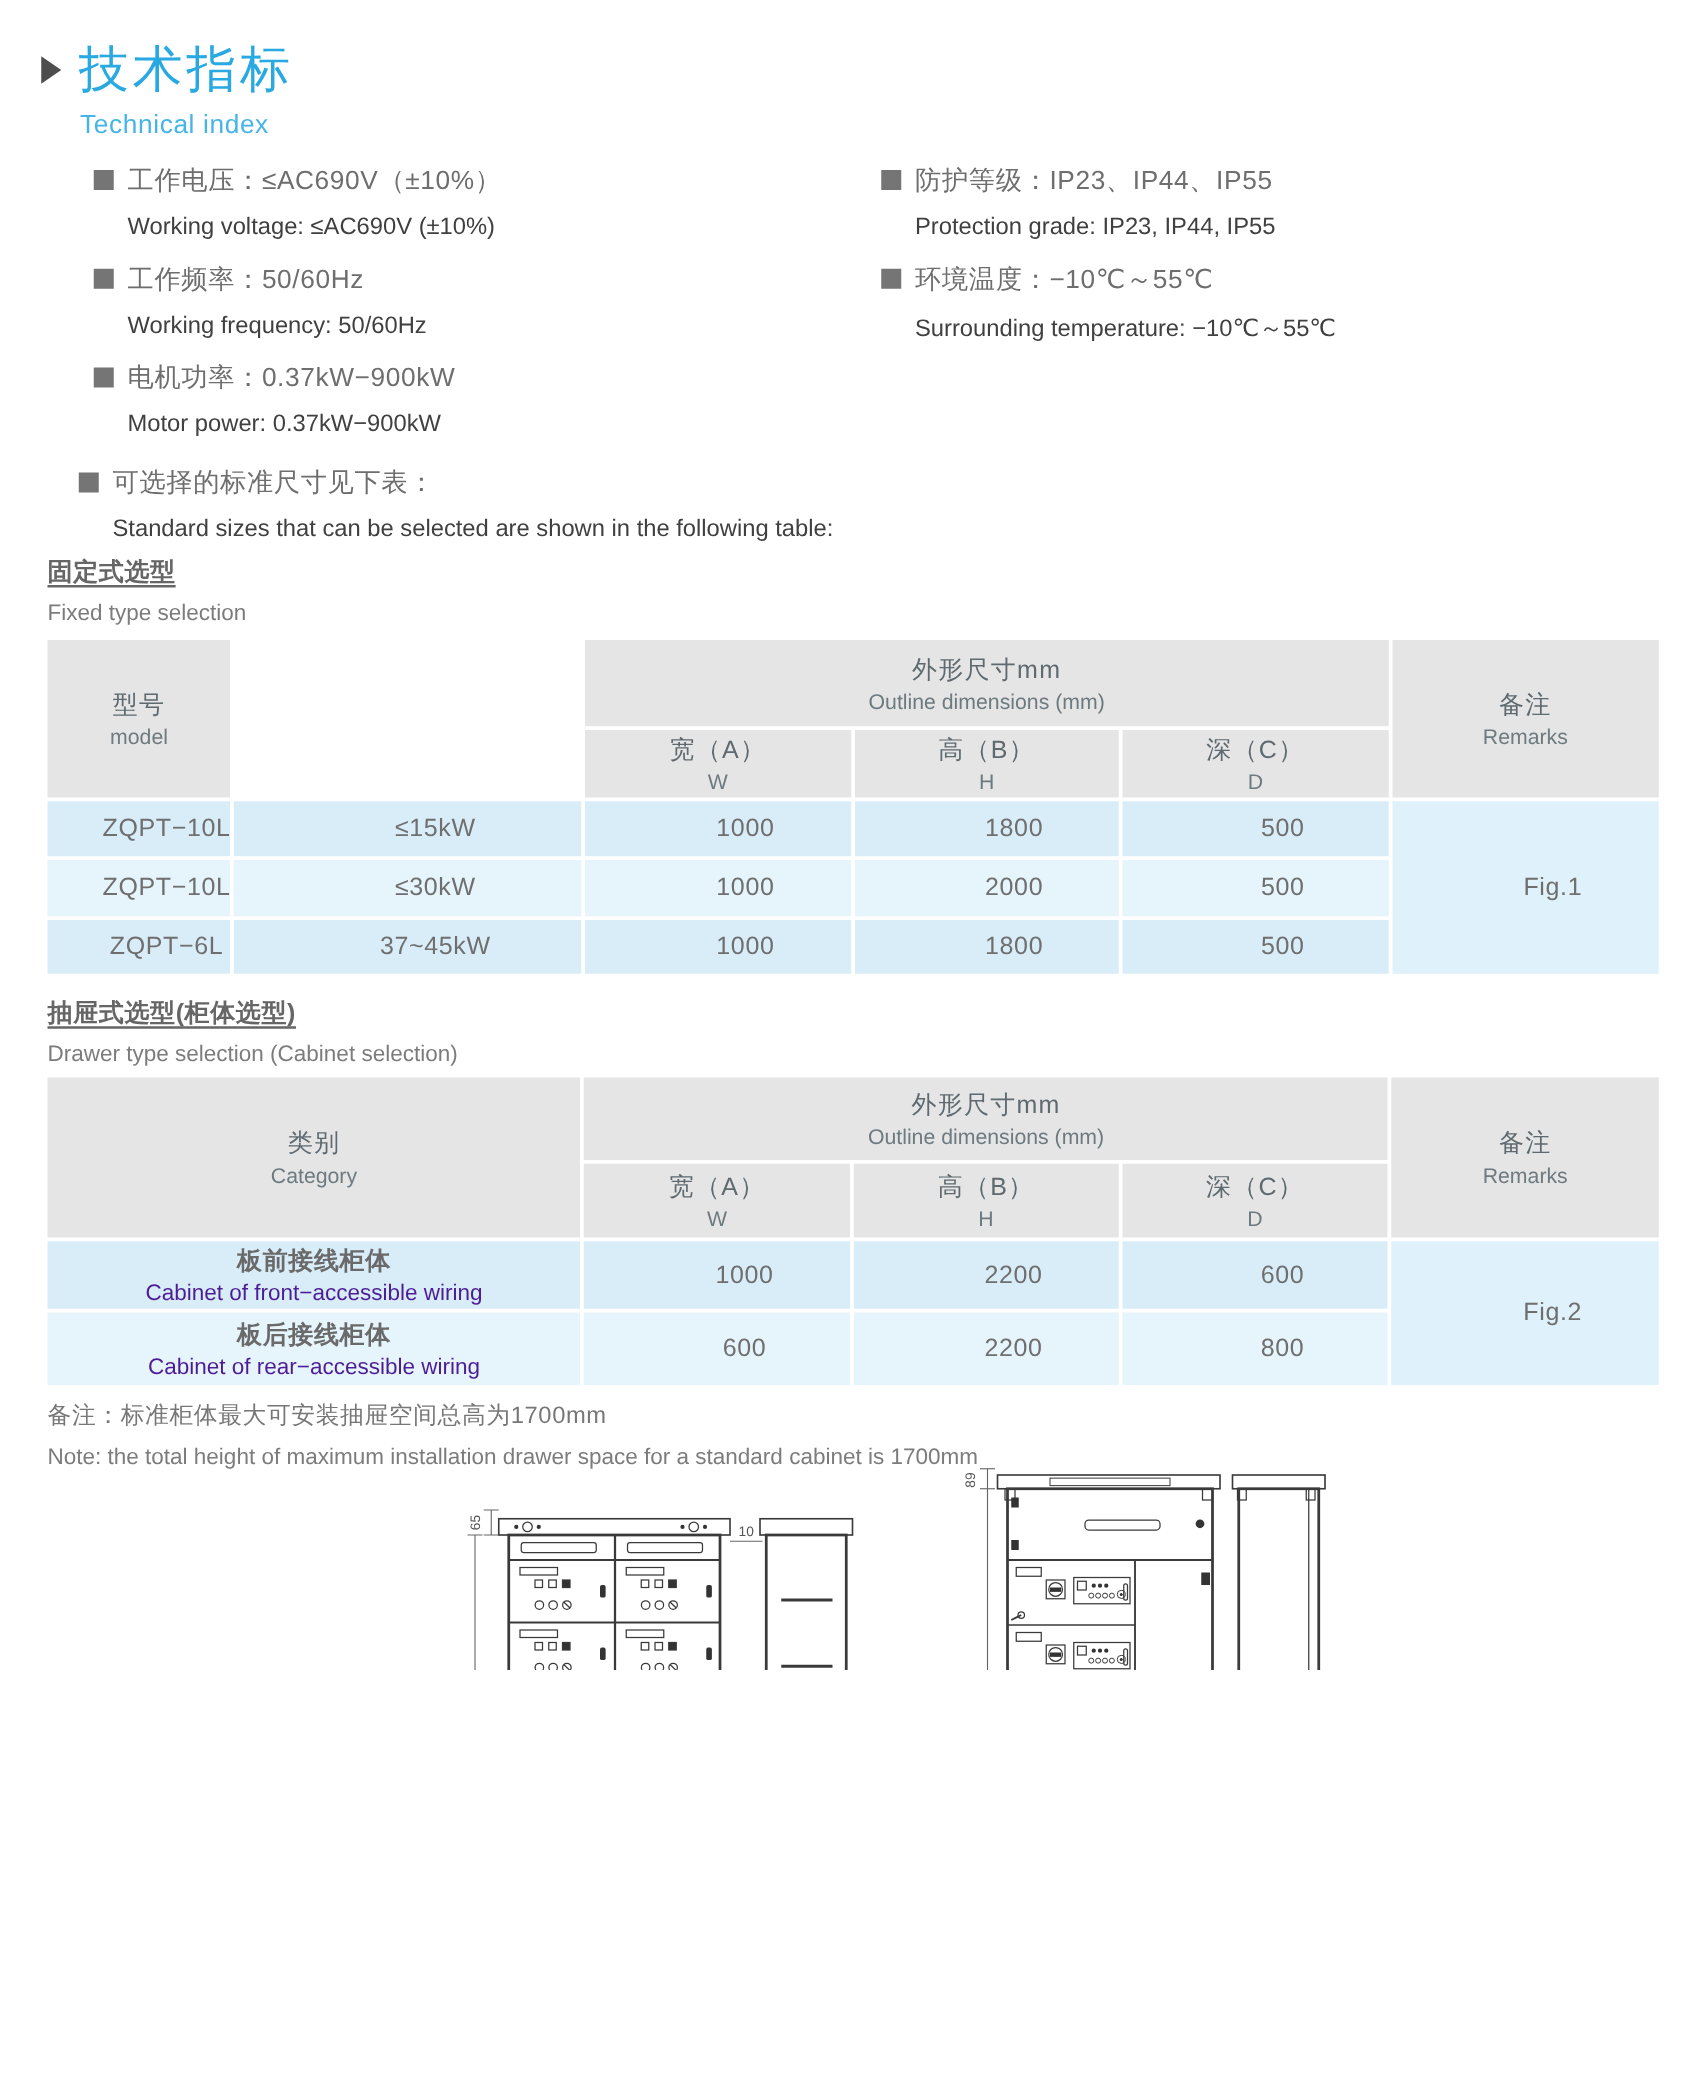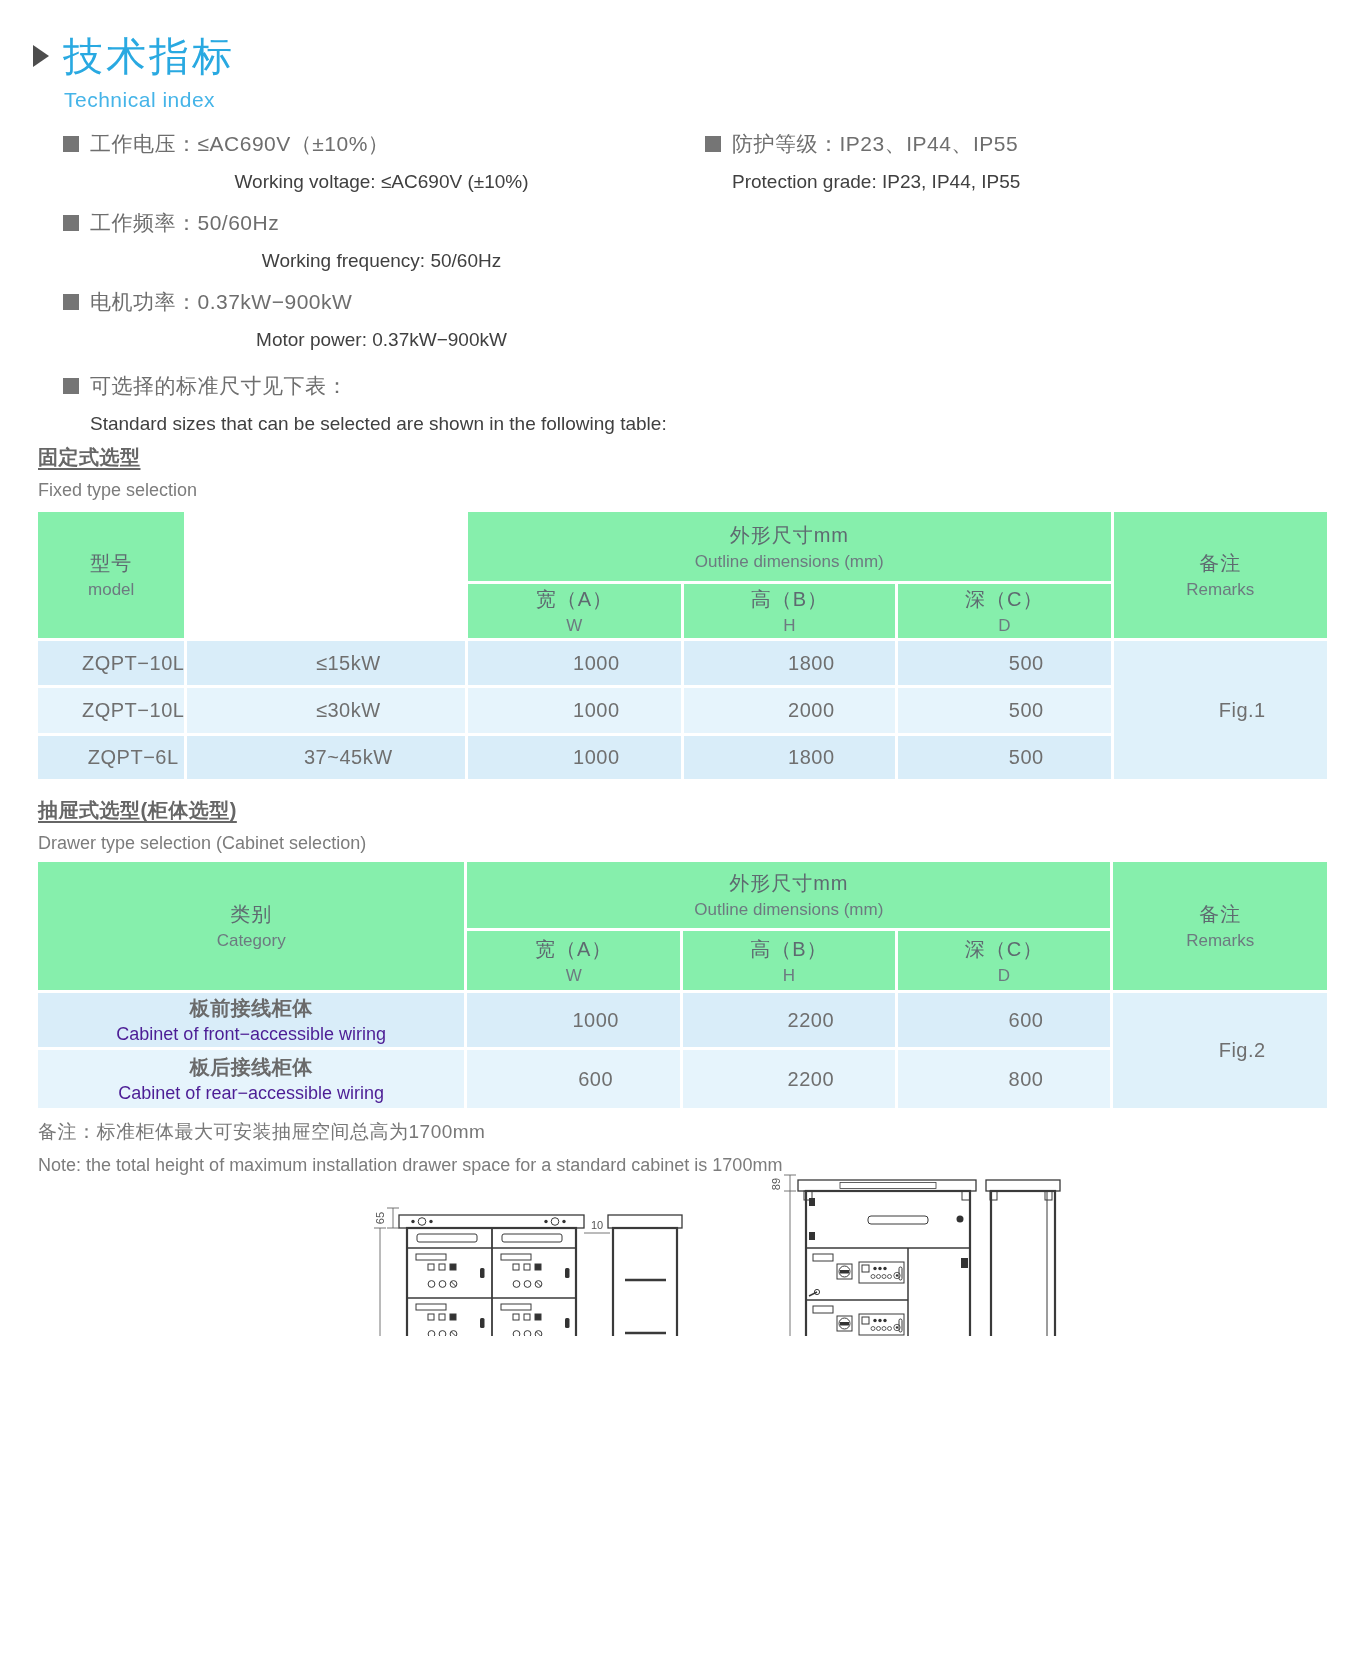--- a/index.html
+++ b/index.html
@@ -7,21 +7,21 @@
         font-family:"Liberation Sans","DejaVu Sans",sans-serif;}
 
   
   .title-row{position:absolute;left:33px;top:36px;display:flex;align-items:center;}
   .arrow{width:0;height:0;border-left:16px solid #4d4d4d;border-top:11px solid transparent;
          border-bottom:11px solid transparent;margin-right:14px;}
   .h1{font-size:40px;color:#29a9e1;letter-spacing:3px;line-height:1;}
   .h2{position:absolute;left:64px;top:88px;font-size:21px;color:#45b4e8;letter-spacing:.5px;}
 
   
-  .col-l{position:absolute;left:63px;top:130px;width:610px;text-align:center;}
+  .col-l{position:absolute;left:75px;top:130px;width:610px;}
   .col-r{position:absolute;left:705px;top:130px;width:600px;}
   .spec{margin-bottom:15px;}
   .spec .zh{font-size:21px;color:#6e6e6e;display:flex;align-items:center;letter-spacing:.5px;margin-bottom:13px;}
   .sq{display:inline-block;width:16px;height:16px;background:#757575;margin-right:11px;flex:none;}
   .spec .en{font-size:19px;color:#404040;padding-left:27px;margin-bottom:16px;}
   .spec-more{position:absolute;left:63px;top:372px;}
 
   
   .sec-title{position:absolute;left:38px;}
   .sec-title .zh{font-size:20px;color:#666;text-decoration:underline;text-underline-offset:4px;
@@ -29,21 +29,21 @@
   .sec-title .en{font-size:18px;color:#7c7c7c;}
   #sec1{top:444px;} #sec2{top:797px;}
 
   
   .tbl{position:absolute;left:38px;width:1289px;display:grid;gap:3px;background:#fff;}
   #tbl1{top:512px;grid-template-columns:148fr 281fr 215fr 214fr 215fr 216fr;
         grid-template-rows:69px 54px 44px 45px 43px;}
   #tbl2{top:862px;grid-template-columns:431fr 215fr 214fr 215fr 216fr;
         grid-template-rows:66px 59px 54px 58px;}
   .cell{display:flex;flex-direction:column;align-items:center;justify-content:center;text-align:center;}
-  .hd{background:#86efac;}
+  .hd{background:#e5e5e5;}
   .hd .l1{font-size:20px;color:#5e6a70;letter-spacing:1px;}
   .hd .l2{font-size:17px;color:#6d7databa;color:#6d7a80;margin-top:3px;}
   .bA{background:#d9edf9;} .bB{background:#e6f4fc;} .bR{background:#dff1fa;}
   .val{font-size:20px;color:#6f6f6f;letter-spacing:.5px;margin-left:44px;}
   .cat .l1c{font-size:20px;color:#6a6a6a;letter-spacing:.5px;font-weight:bold;}
   .cat .l2c{font-size:18px;color:#4c1d95;margin-top:2px;}
 
   
   .note{position:absolute;left:38px;top:1119px;}
   .note .zh{font-size:19px;color:#777;margin-bottom:10px;letter-spacing:.5px;}
@@ -95,20 +95,27 @@
     </div>
   </div>
 
   <div class="col-r">
     <div class="spec">
       <div class="zh">
           <span class="sq"></span>
           <span>防护等级：IP23、IP44、IP55</span>
         </div>
       <div class="en">Protection grade: IP23, IP44, IP55</div>
+    </div>
+    <div class="spec">
+      <div class="zh">
+          <span class="sq"></span>
+          <span>环境温度：−10℃～55℃</span>
+        </div>
+      <div class="en">Surrounding temperature: −10℃～55℃</div>
     </div>
   </div>
 
   <div class="spec spec-more">
     <div class="zh">
         <span class="sq"></span>
         <span>可选择的标准尺寸见下表：</span>
       </div>
     <div class="en">Standard sizes that can be selected are shown in the following table:</div>
   </div>

